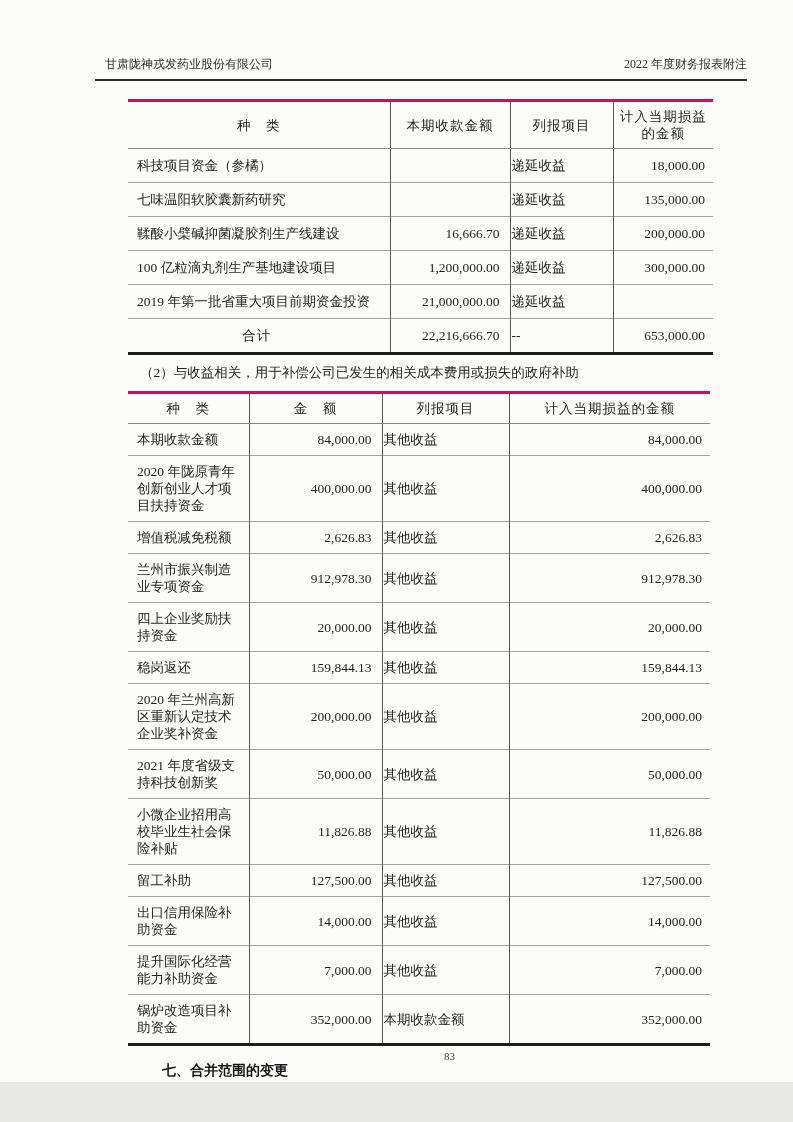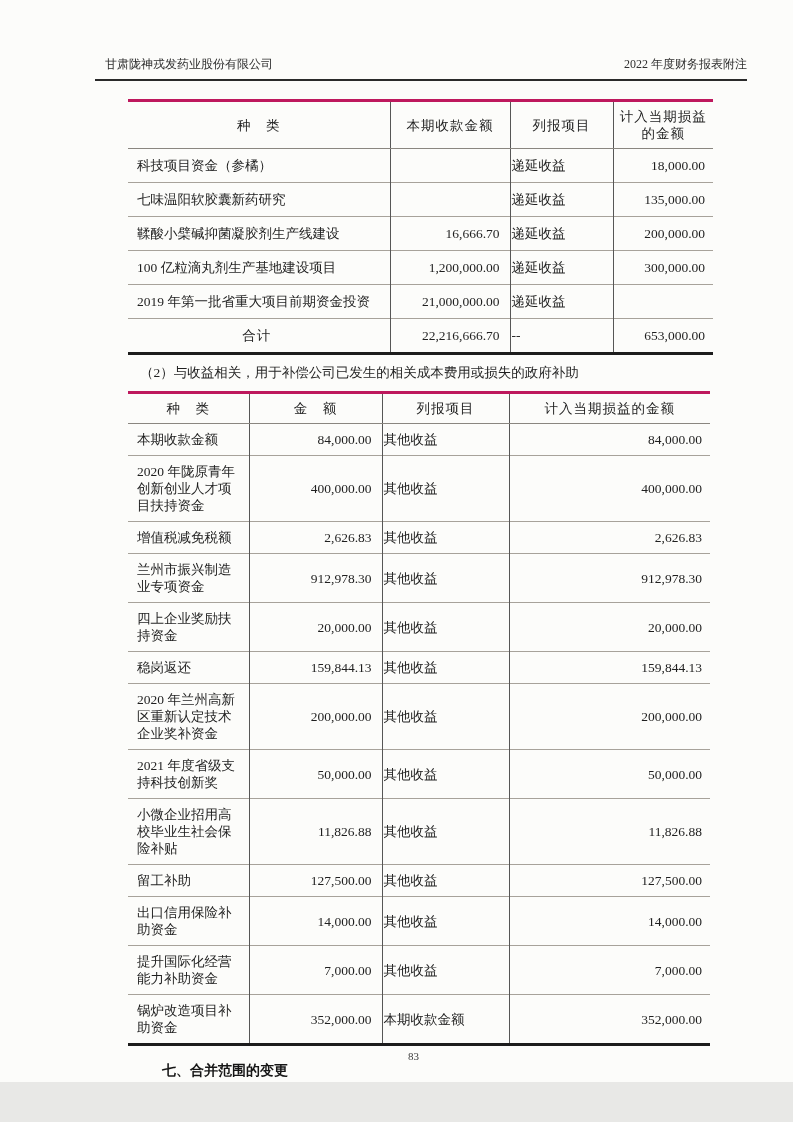--- a/index.html
+++ b/index.html
@@ -65,21 +65,21 @@
     font-size:13.5px;
     color:#1f1f1f;
   }
   
   .sec7{margin:16px 0 0 162px;font-size:14px;color:#161616;}
   .sec7 .ln{margin:0 0 12px 0;}
   .sec7 .bold{font-weight:bold;}
   
   .pagenum{
     position:absolute;
-    left:408px;top:1050px;
+    left:444px;top:1050px;
     font-size:11px;
     color:#3a3a3a;
   }
 </style>
 </head>
 <body>
 
 <div class="page">
 
   <div class="pagehead">

